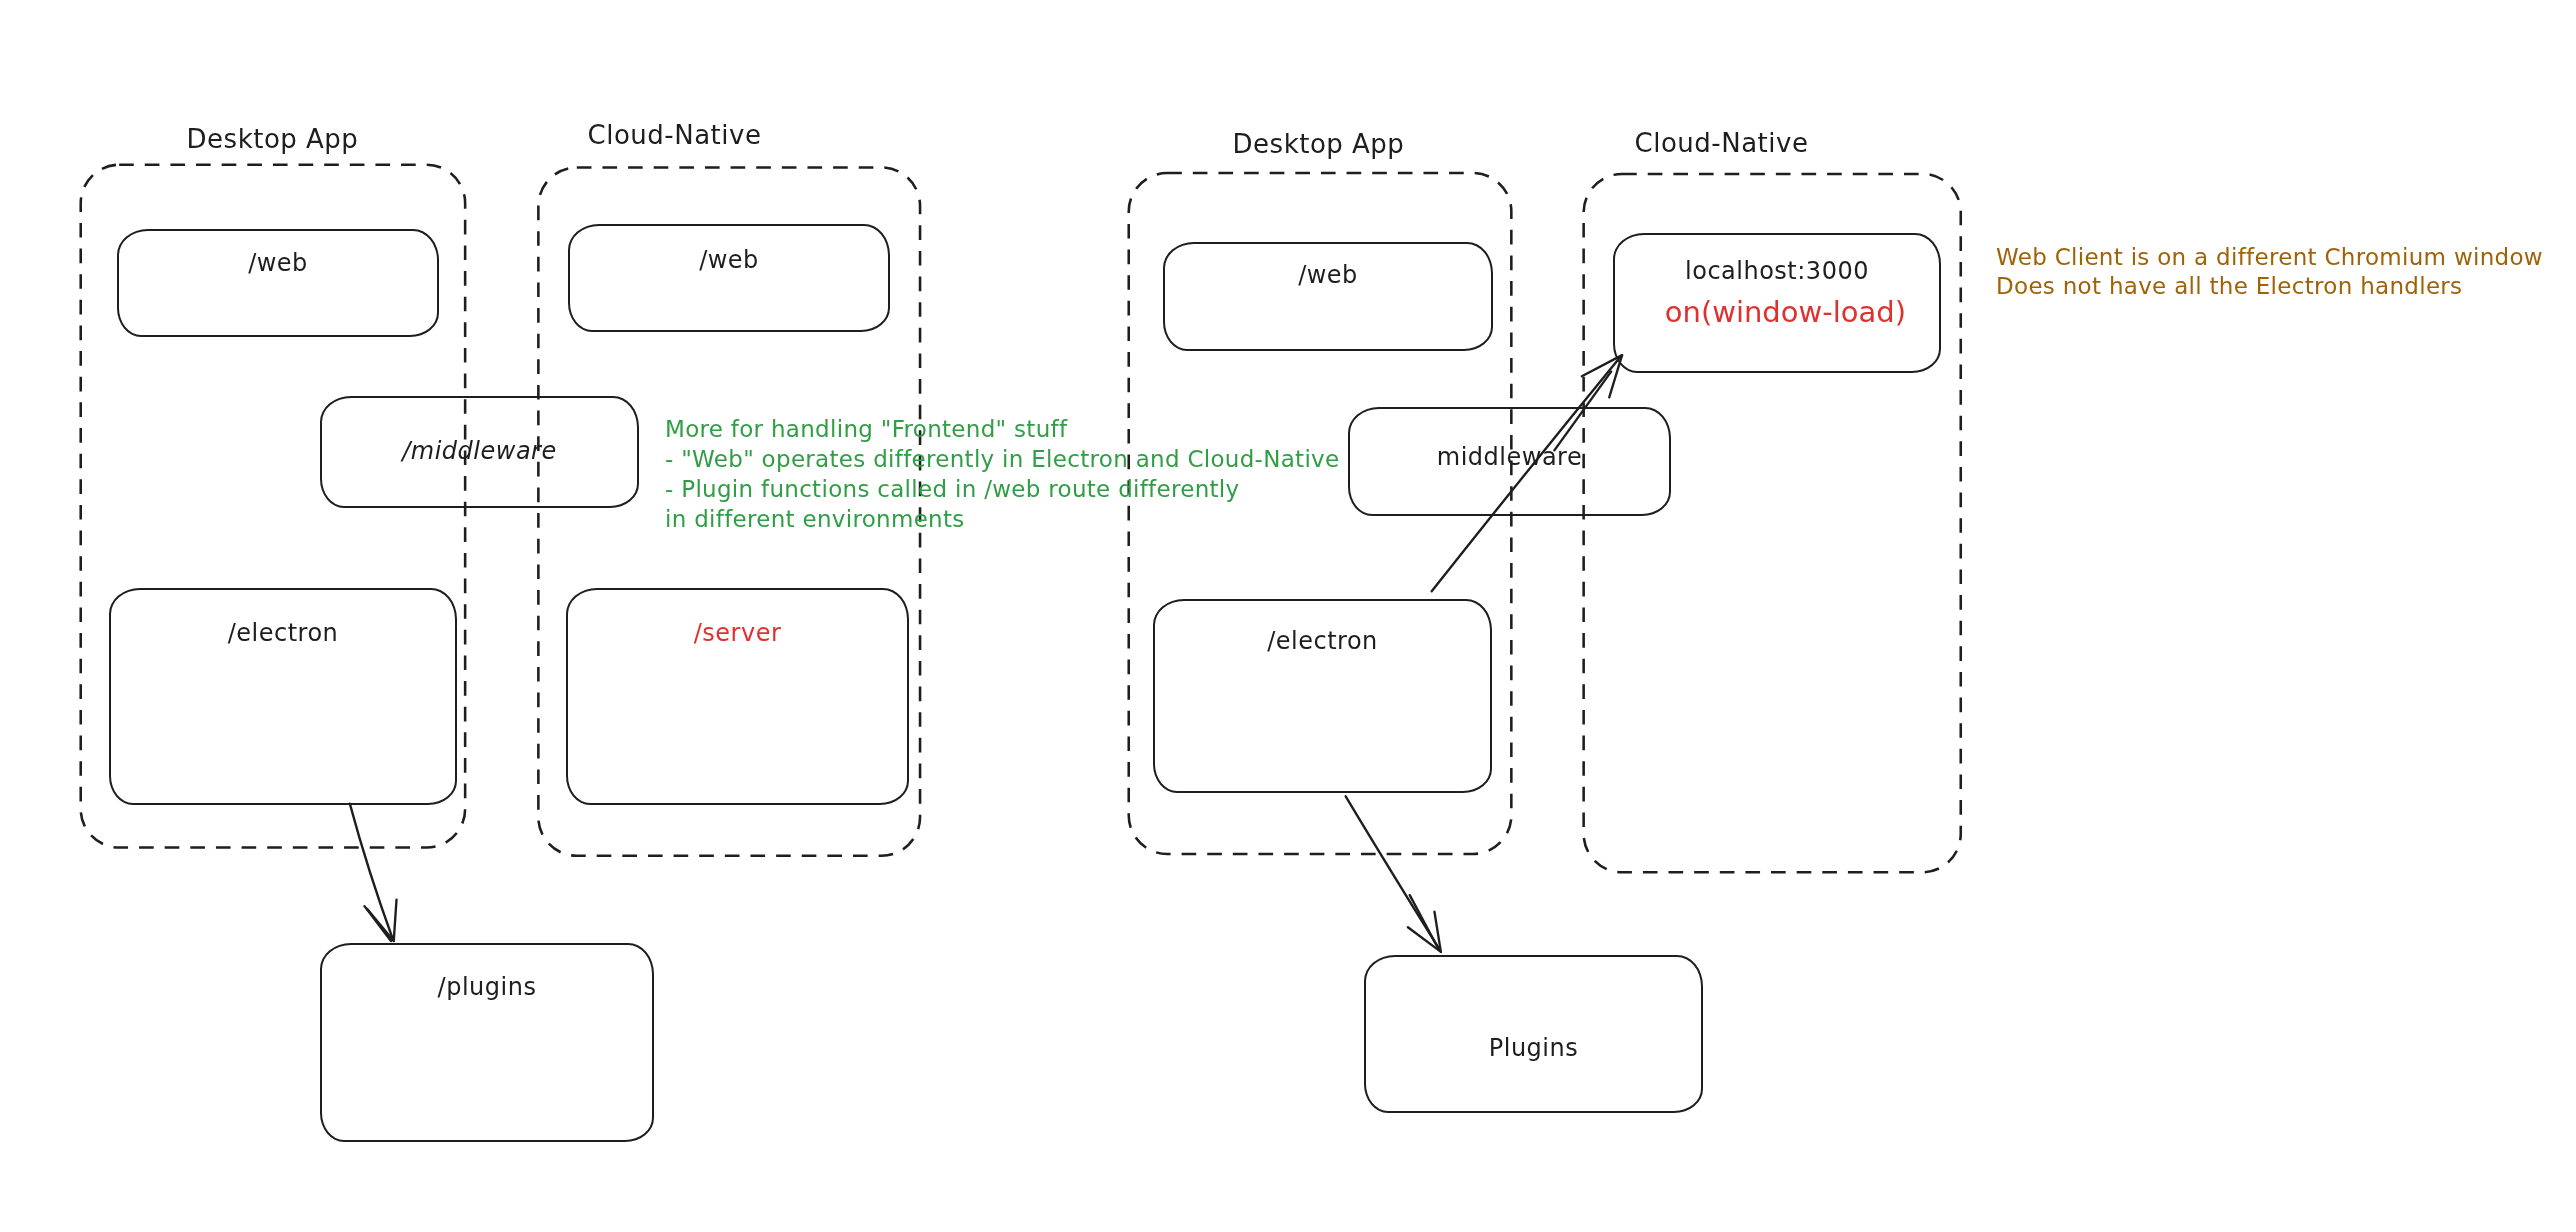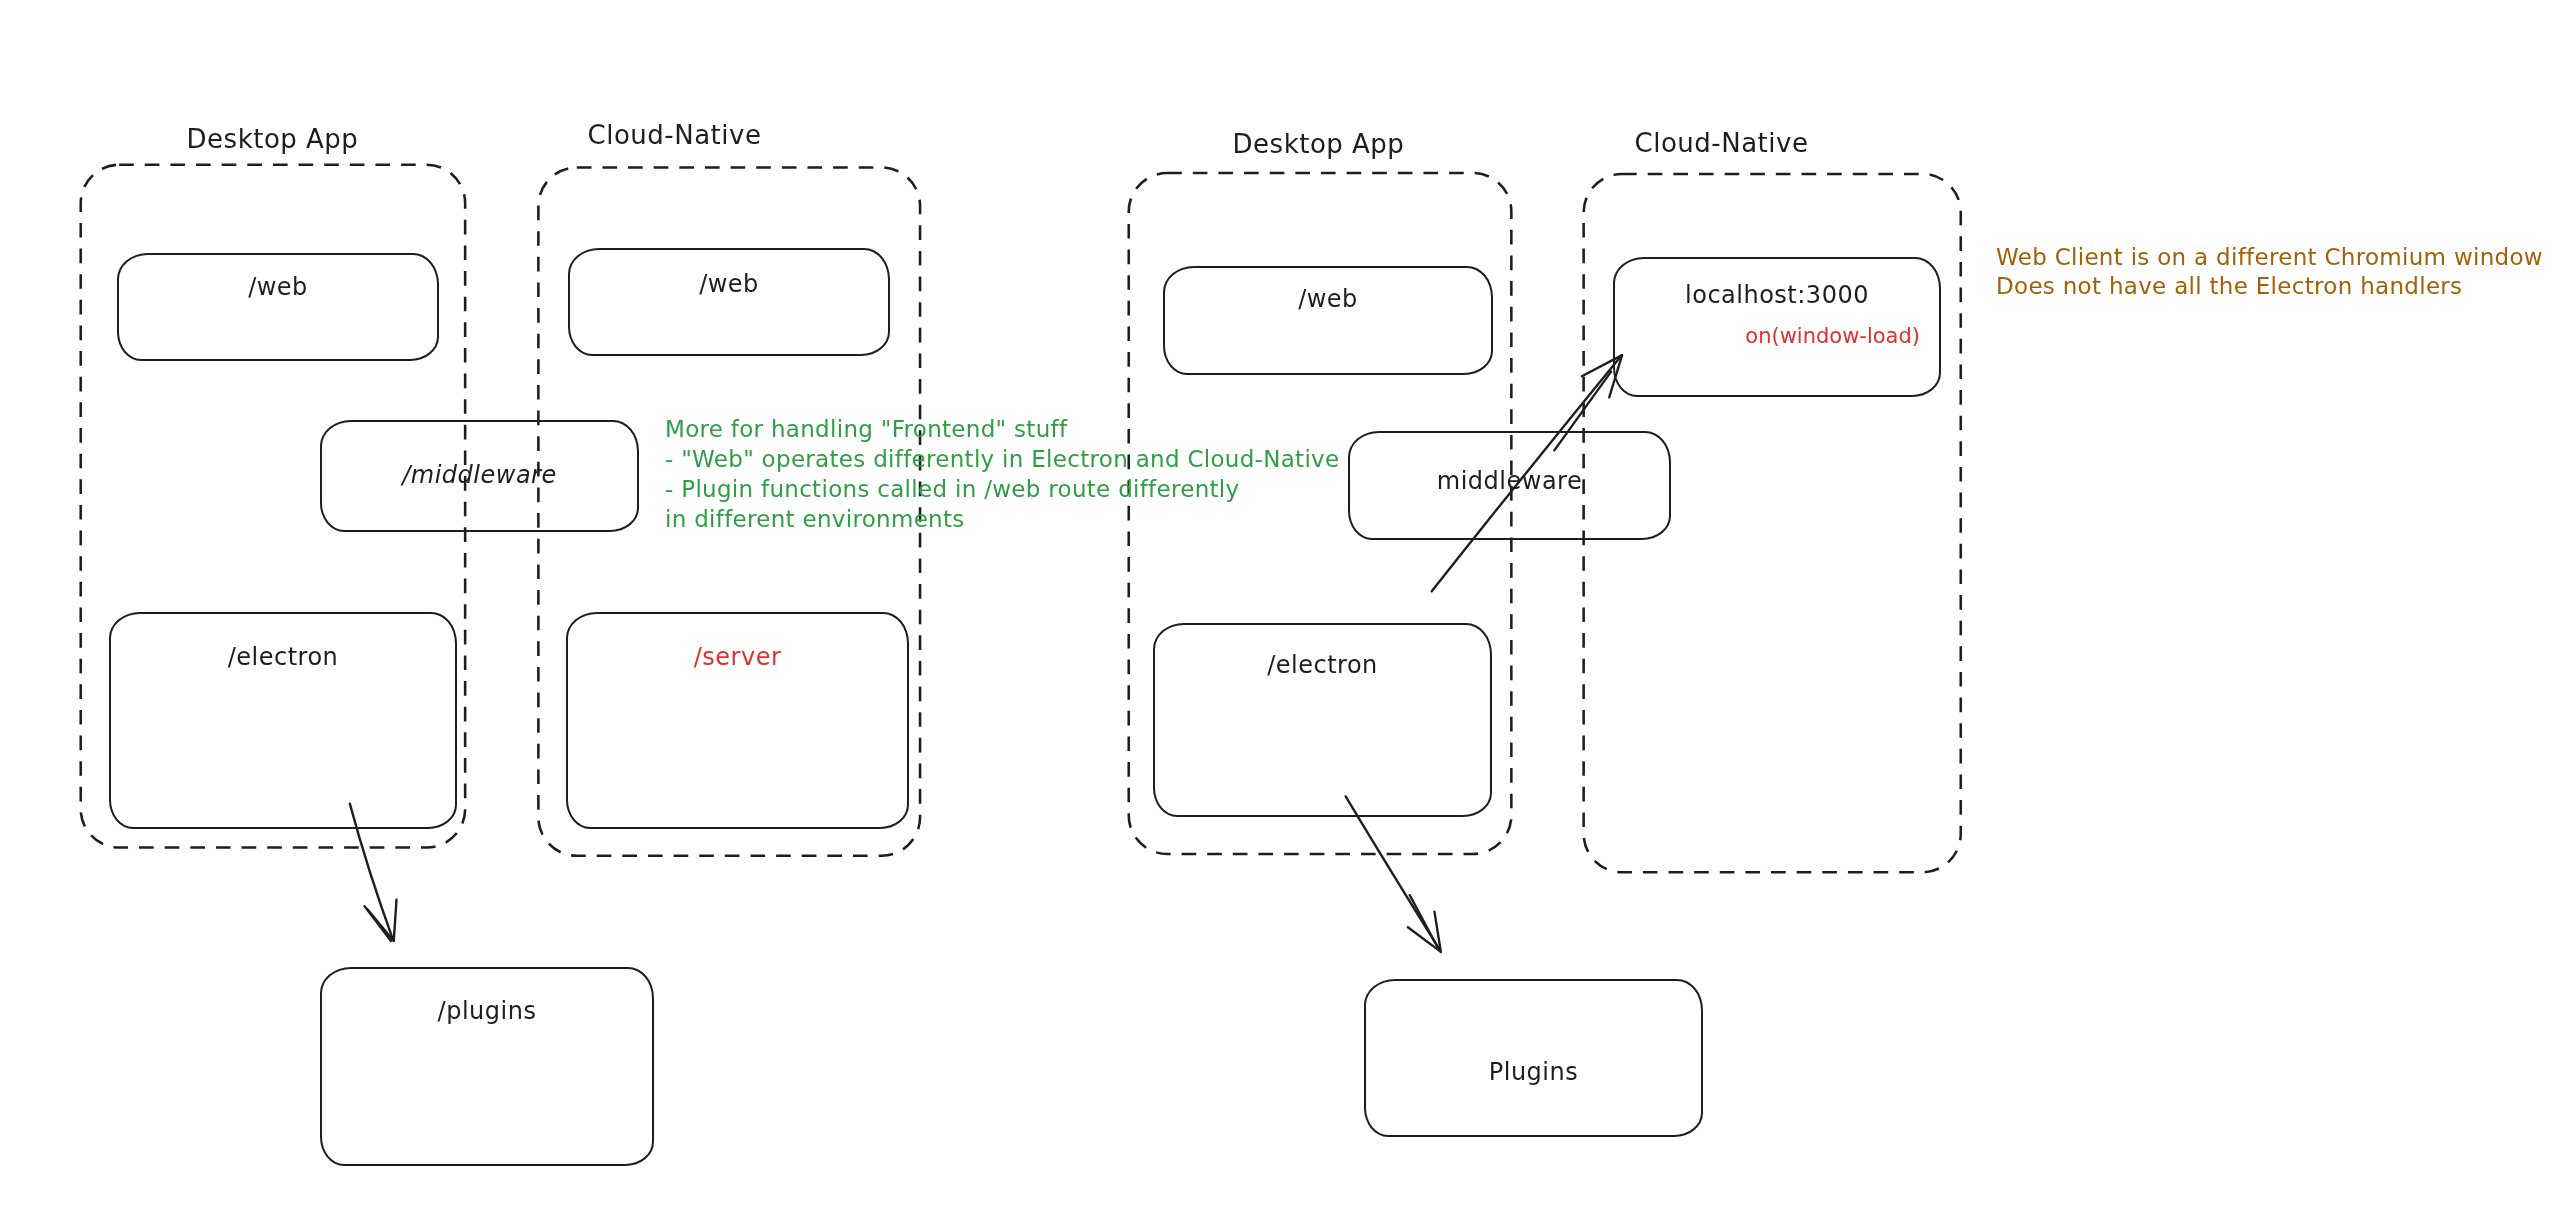--- a/index.html
+++ b/index.html
@@ -19,40 +19,39 @@
   }
   .box {
     position: absolute;
     border: 2.4px solid #1e1e1e;
     border-radius: 31px 26px 29px 24px / 26px 31px 24px 29px;
     background: transparent;
     box-sizing: border-box;
     display: flex;
     justify-content: center;
     align-items: flex-start;
-    margin-top: 24px;
   }
   .box .box-label {
     font-size: 24px;
     line-height: 29px;
     letter-spacing: 0.5px;
     white-space: nowrap;
   }
   .localhost-inner {
     display: flex;
     flex-direction: column;
     align-items: center;
     width: 100%;
   }
   .localhost-event {
-    font-size: 21px;
+    font-size: 29px;
     line-height: 29px;
     color: #e03131;
     align-self: flex-end;
-    padding-right: 19px;
+    padding-right: 33px;
   }
   .group-label {
     position: absolute;
     width: 293px;
     text-align: center;
     font-size: 26px;
     line-height: 31px;
     letter-spacing: 0.5px;
   }
   .note { position: absolute; }

